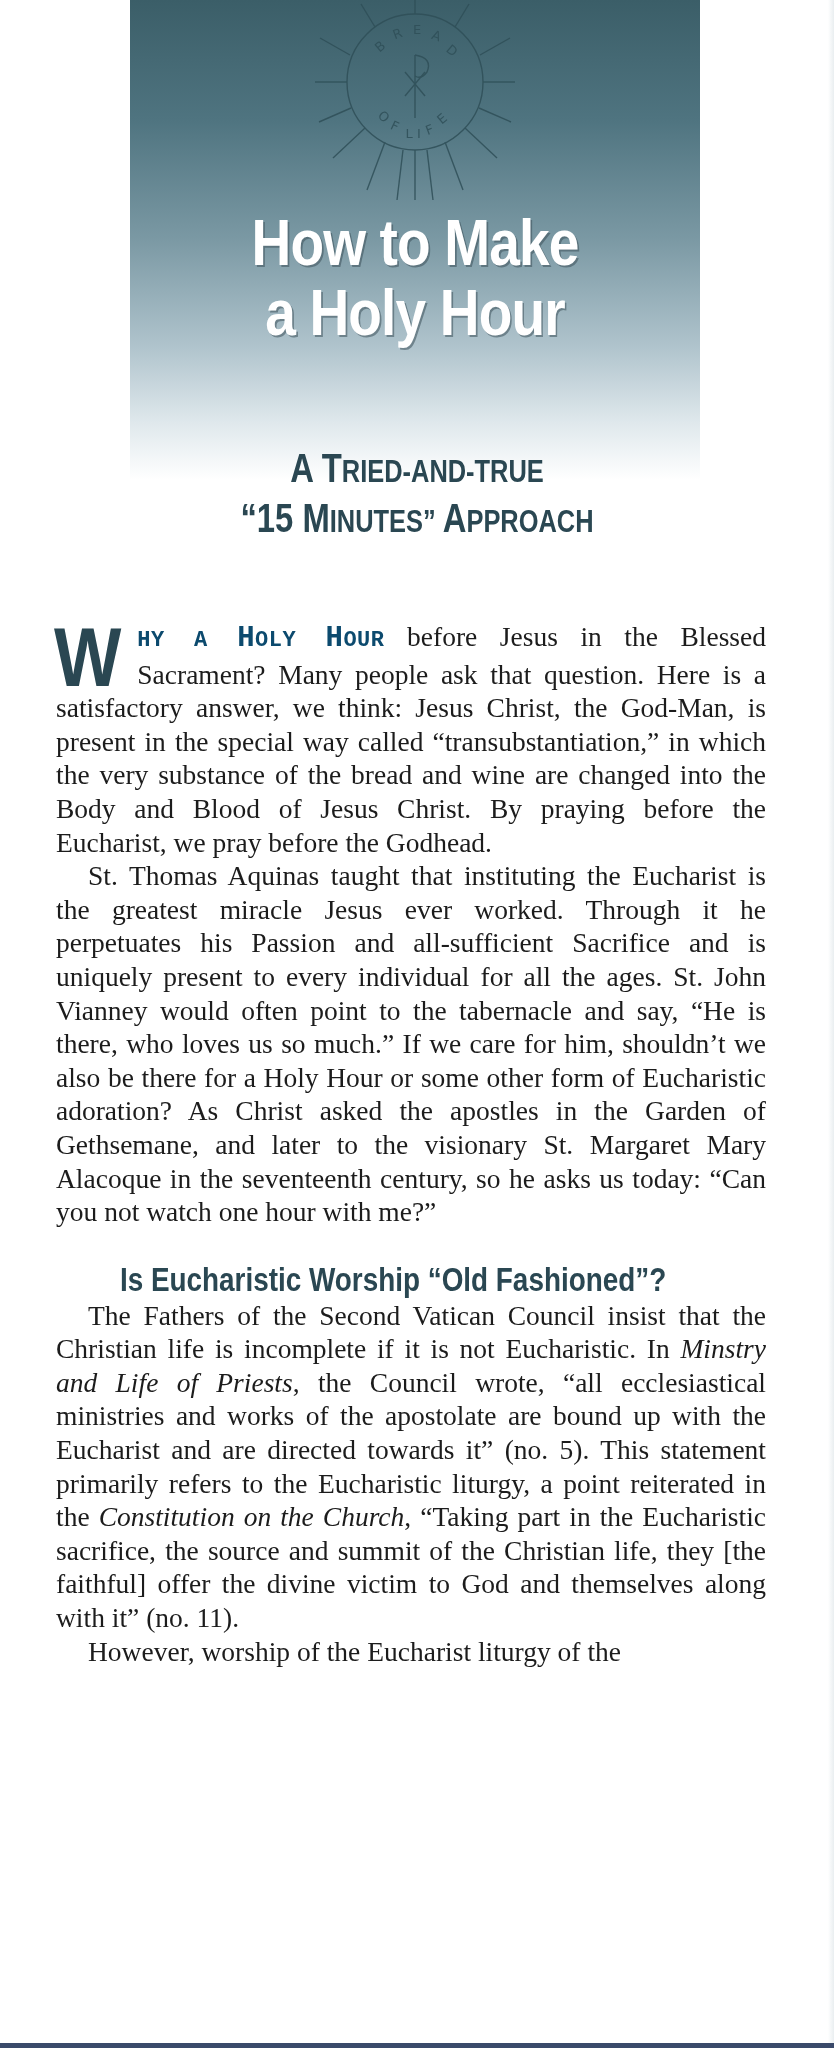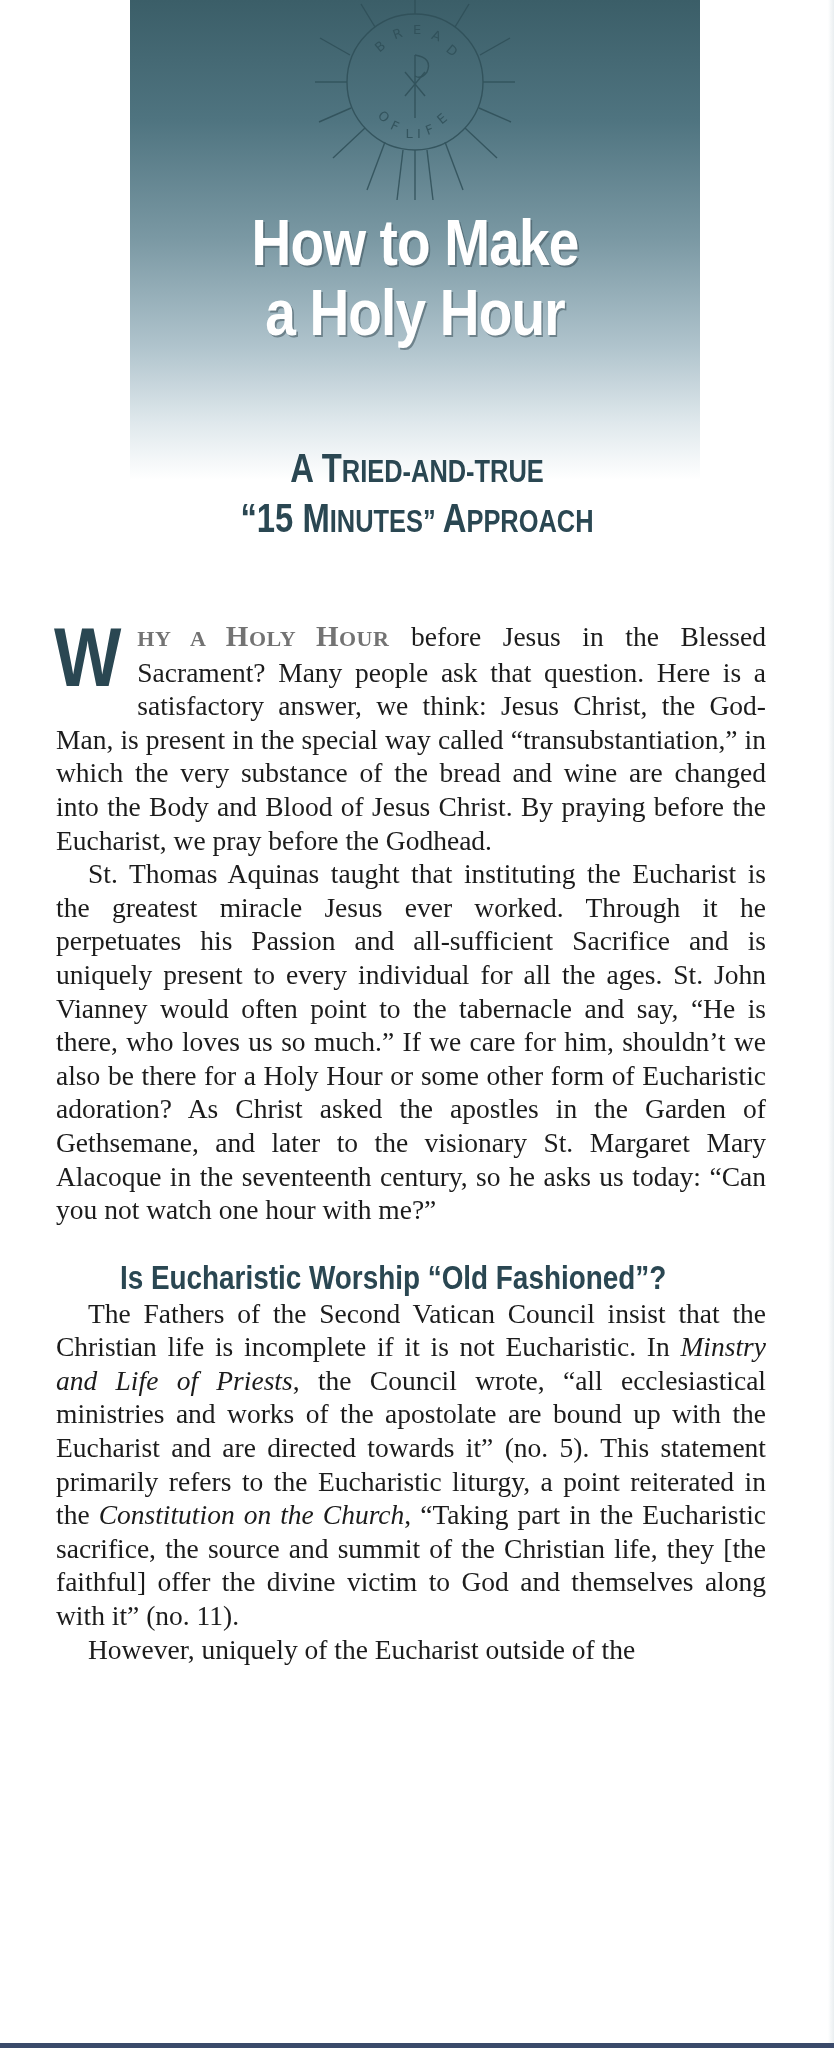--- a/index.html
+++ b/index.html
@@ -44,22 +44,22 @@
     text-align-last:left;
   }
   .body-text p { margin:0; }
   .indent { text-indent:32px; }
   .dropcap-w {
     float:left; font-family:"Liberation Sans","DejaVu Sans",sans-serif;
     font-weight:bold; color:#2a4752; font-size:84px; line-height:66px;
     margin:4px 4px 0 -2px; transform:scaleX(0.85); transform-origin:left;
   }
   .leadin {
-    font-family:Liberation Serif, serif; font-weight:bold;
-    color:#737373; font-size:22px; letter-spacing:0.5px;
+    font-family:Liberation Mono, monospace; font-weight:bold;
+    color:#0c4a6e; font-size:22px; letter-spacing:0.5px;
   }
   .leadin .big { font-size:29px; }
   .heading2 {
     margin:30px 0 0 0;
     font-family:"Liberation Sans","DejaVu Sans",sans-serif; font-weight:bold;
     color:#2a4752; font-size:34px; line-height:40px; text-align:center;
     transform:scaleX(0.82); transform-origin:center;
   }
   .body-text em { font-style:italic; }
 </style>
@@ -116,17 +116,17 @@
   <div><span>“15 M</span><span class="sc">INUTES” </span><span>A</span><span class="sc">PPROACH</span></div>
 </div>
 
 <div class="body-text">
   <p>
     <span class="dropcap-w">W</span><span class="leadin"><span>HY A </span><span class="big">H</span><span>OLY </span><span class="big">H</span><span>OUR</span></span><span> before Jesus in the Blessed Sacrament? Many people ask that question. Here is a satisfactory answer, we think: Jesus Christ, the God-Man, is present in the special way called “transubstantiation,” in which the very substance of the bread and wine are changed into the Body and Blood of Jesus Christ. By praying before the Eucharist, we pray before the Godhead.</span>
   </p>
   <p class="indent">St. Thomas Aquinas taught that instituting the Eucharist is the greatest miracle Jesus ever worked. Through it he perpetuates his Passion and all-sufficient Sacrifice and is uniquely present to every individual for all the ages. St. John Vianney would often point to the tabernacle and say, “He is there, who loves us so much.” If we care for him, shouldn’t we also be there for a Holy Hour or some other form of Eucharistic adoration? As Christ asked the apostles in the Garden of Gethsemane, and later to the visionary St. Margaret Mary Alacoque in the seventeenth century, so he asks us today: “Can you not watch one hour with me?”</p>
   <div class="heading2">Is Eucharistic Worship “Old Fashioned”?</div>
   <p class="indent"><span>The Fathers of the Second Vatican Council insist that the Christian life is incomplete if it is not Eucharistic. In </span><em>Minstry and Life of Priests</em><span>, the Council wrote, “all ecclesiastical ministries and works of the apostolate are bound up with the Eucharist and are directed towards it” (no. 5). This statement primarily refers to the Eucharistic liturgy, a point reiterated in the </span><em>Constitution on the Church</em><span>, “Taking part in the Eucharistic sacrifice, the source and summit of the Christian life, they [the faithful] offer the divine victim to God and themselves along with it” (no. 11).</span></p>
-  <p class="indent">However, uniquely of the Eucharist outside of the</p>
+  <p class="indent">However, worship of the Eucharist liturgy of the</p>
 </div>
 
 <div class="page-edge-right"></div>
 <div class="page-edge-bottom"></div>
 
 </body></html>

